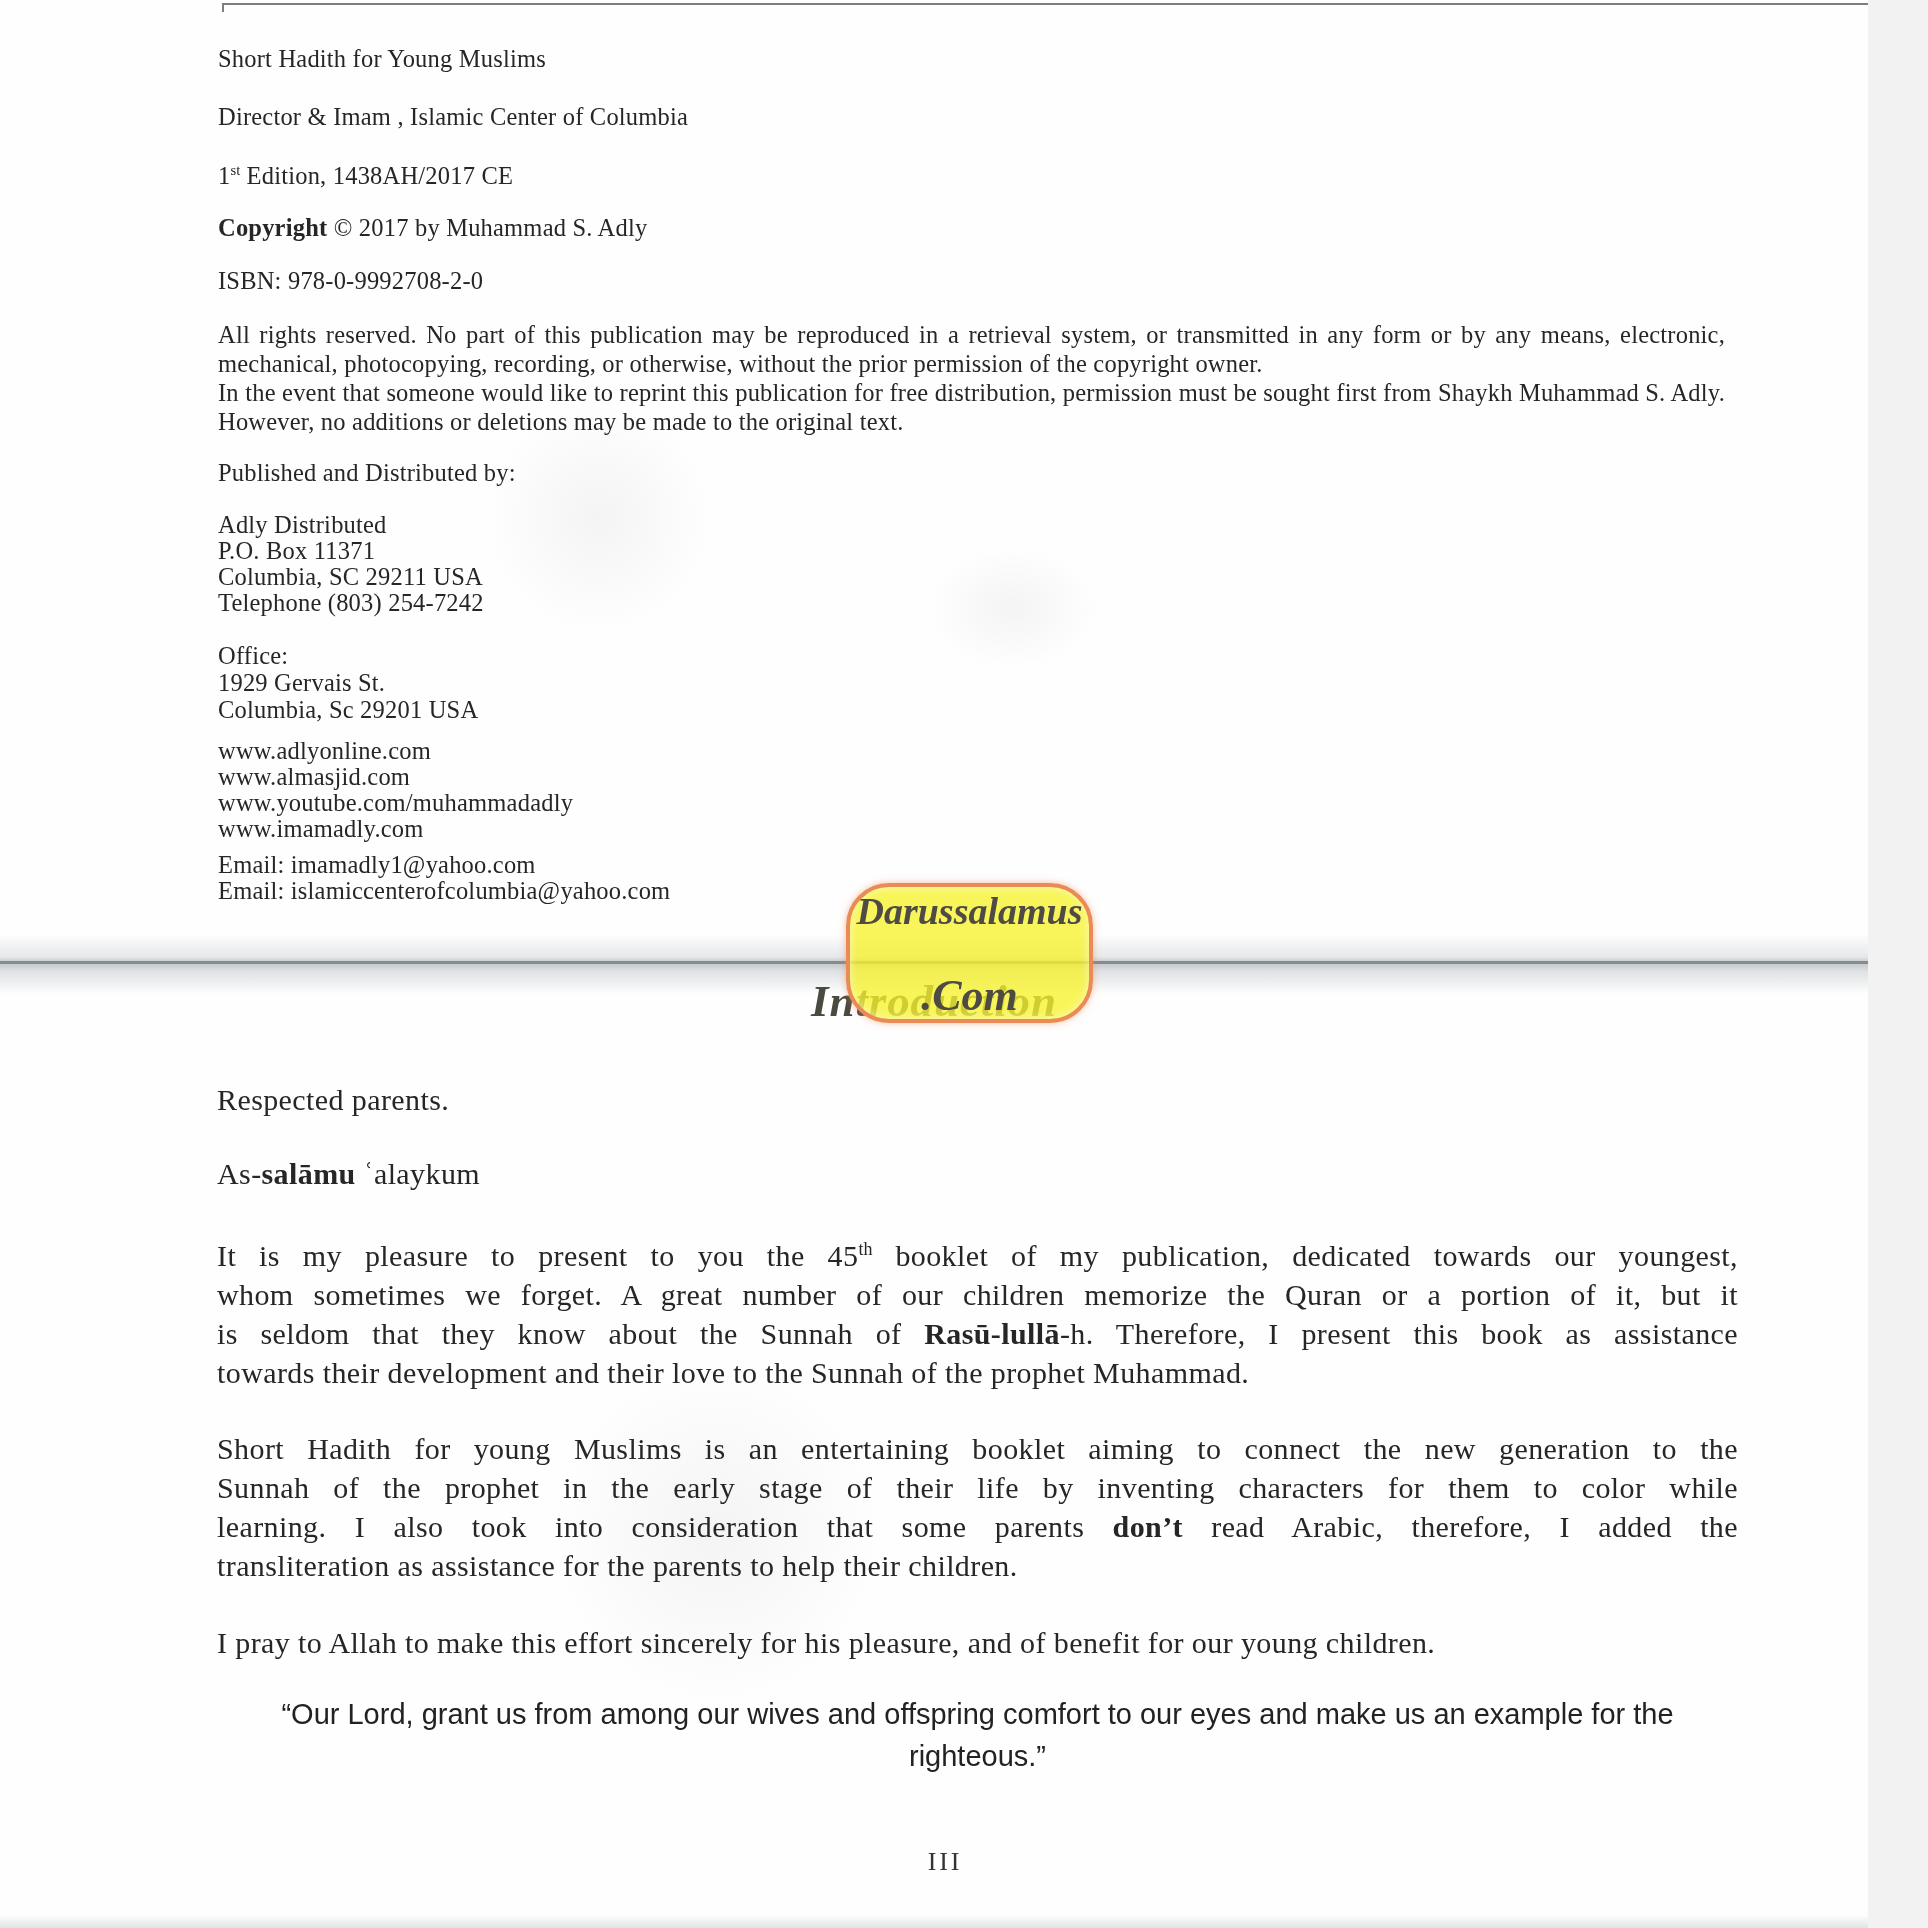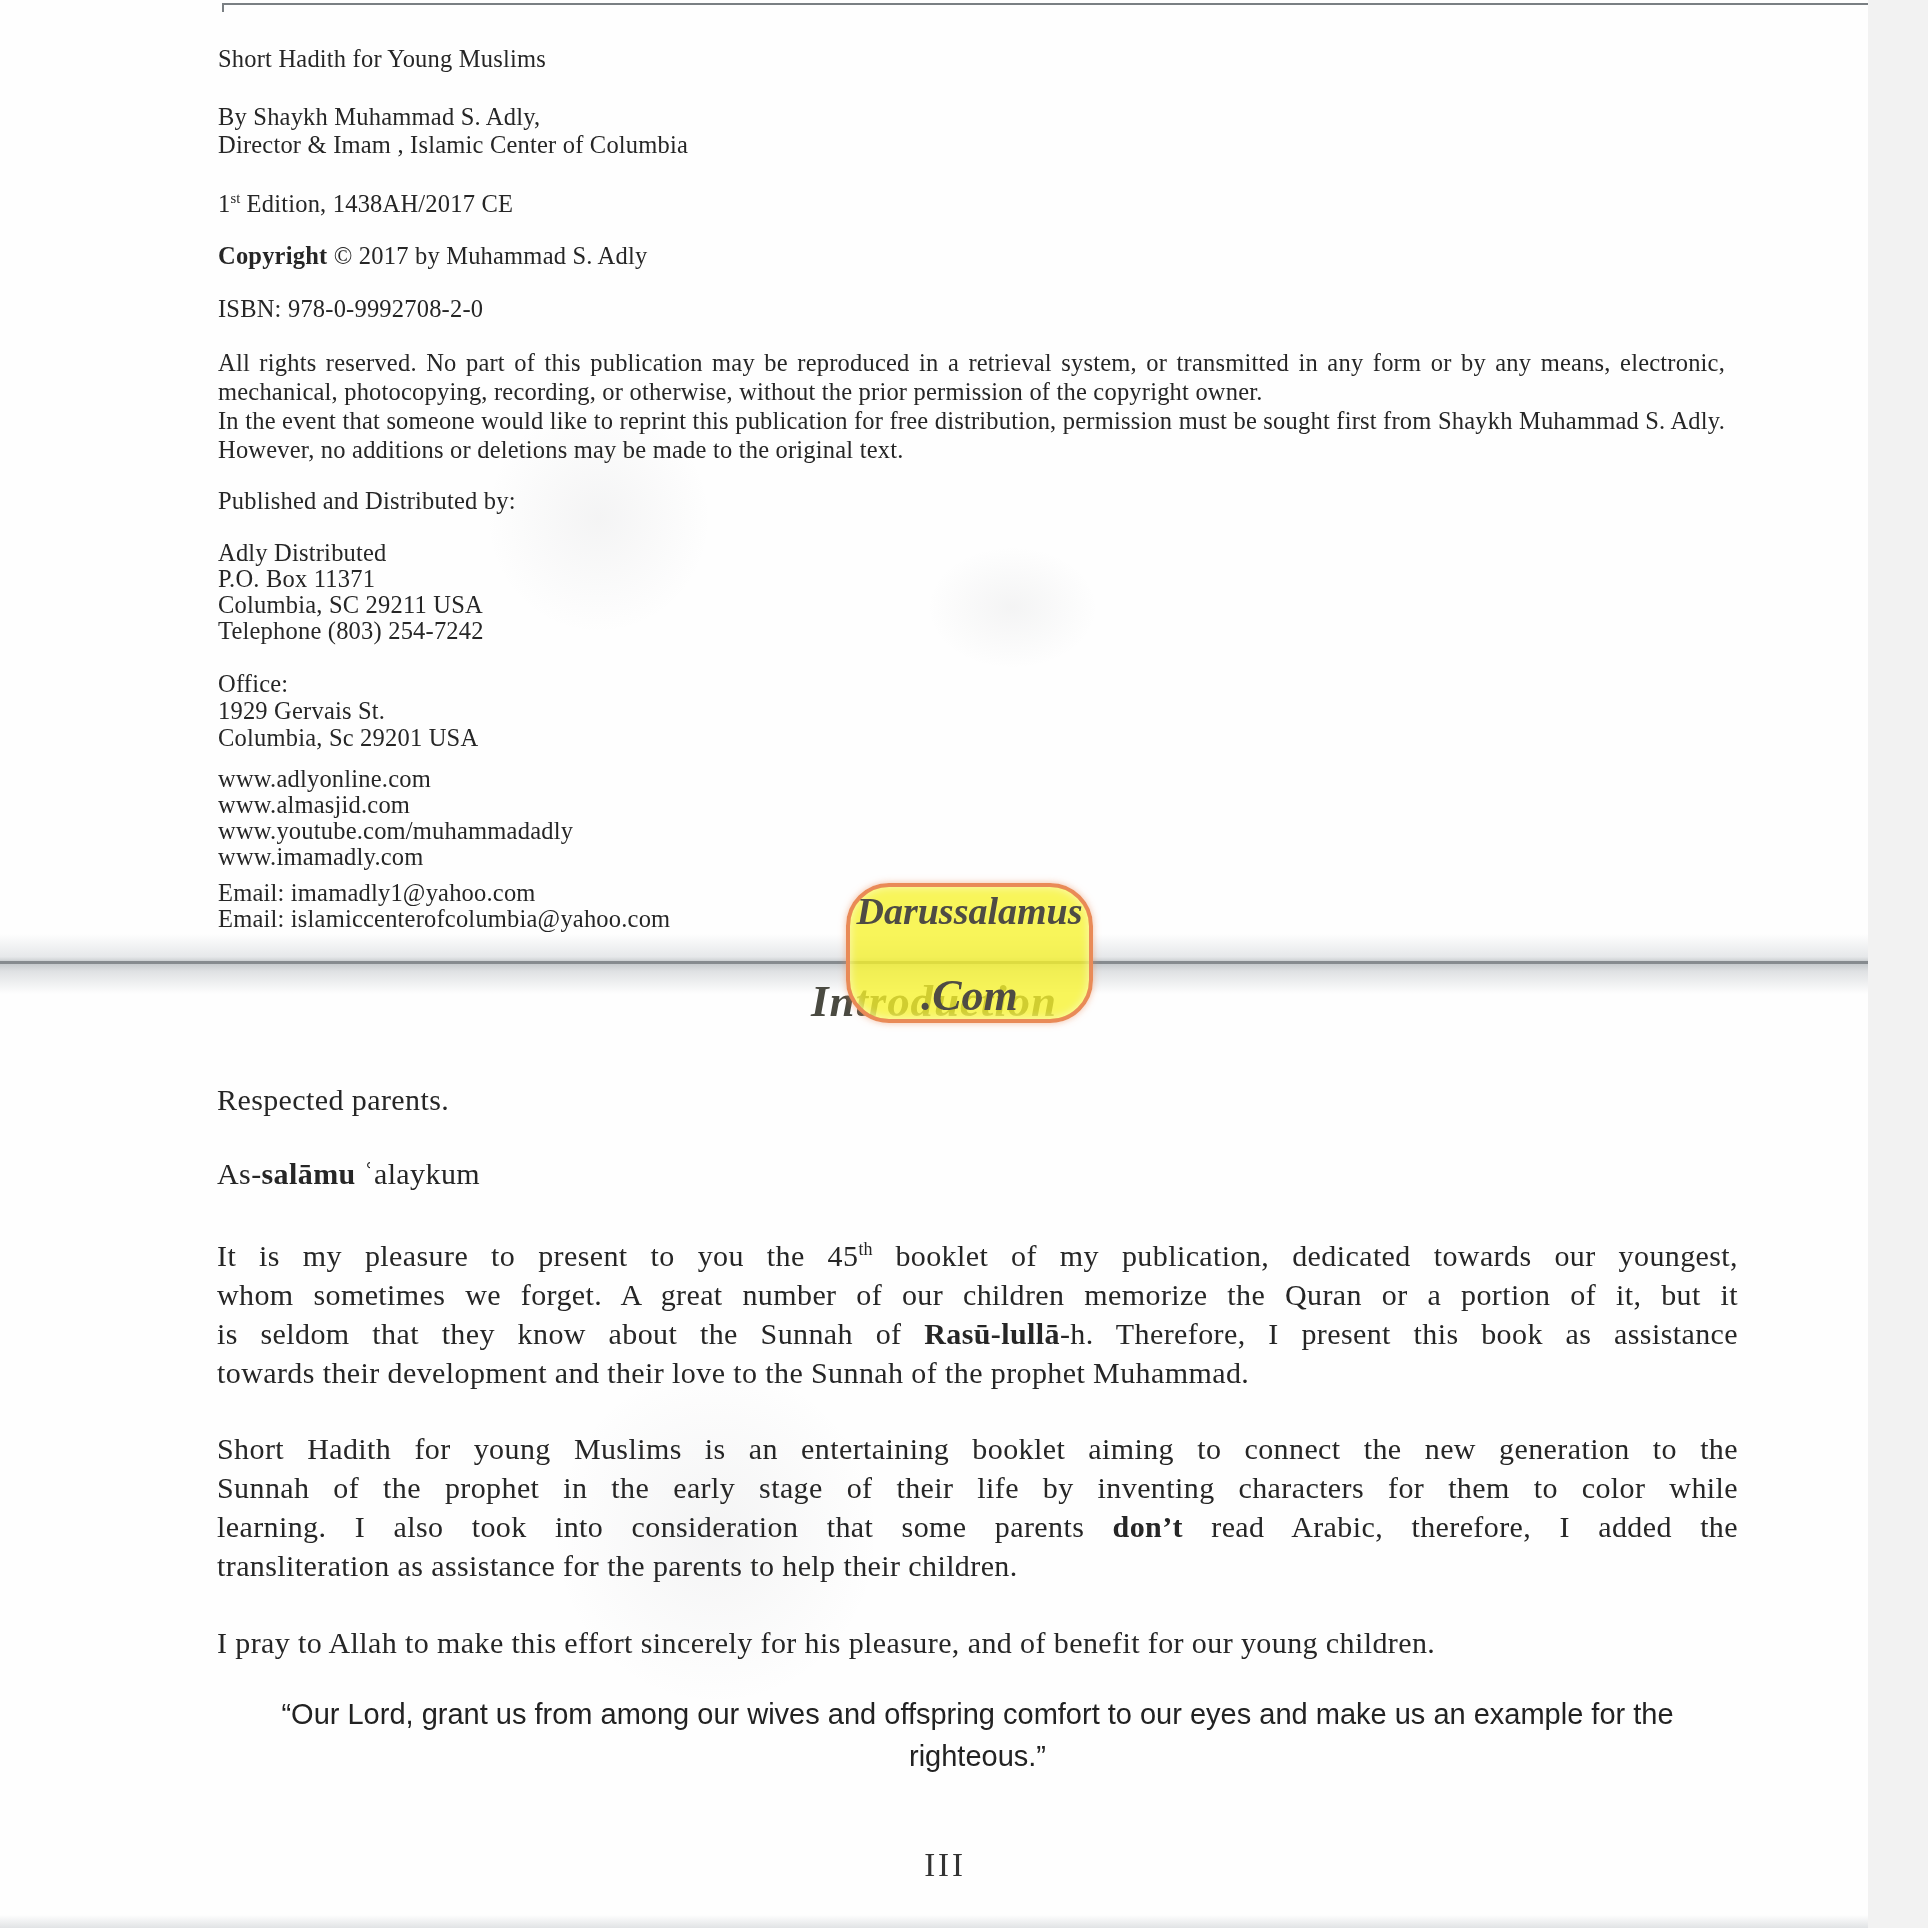--- a/index.html
+++ b/index.html
@@ -74,39 +74,38 @@
   .bb-salam    { margin:0 0 37px 0; }
   .bb-para1    { margin:0 0 37px 0; }
   .bb-para2    { margin:0 0 38px 0; }
   .bb-para3    { margin:0 0 31px 0; }
   .bb-quote {
     margin:0; font-family:"Liberation Sans","DejaVu Sans",sans-serif;
     font-size:29px; line-height:42px; letter-spacing:0; text-align:center; color:#222;
   }
   .page-number {
     position:absolute; left:0; right:0; top:1847px; text-align:center;
-    font-size:33px; letter-spacing:2.8px; color:#333;margin-left:22px;
+    font-size:26px; letter-spacing:2.8px; color:#333;margin-left:22px;
   }
 </style>
 </head>
 <body>
 
 <div class="page">
 
   <div class="top-edge-line"></div>
   <div class="top-edge-notch"></div>
   <div class="ghost ghost-a"></div>
   <div class="ghost ghost-b"></div>
   <div class="ghost ghost-c"></div>
 
   <div class="top-block">
     <div class="tb-title">Short Hadith for Young Muslims</div>
 
     <div class="tb-byline">
-      <div>By Shaykh Muhammad S. Adly,</div>
       <div>Director &amp; Imam , Islamic Center of Columbia</div>
     </div>
 
     <div class="tb-edition"><span>1</span><sup>st</sup><span> Edition, 1438AH/2017 CE</span></div>
 
     <div class="tb-copy"><b>Copyright</b><span> © 2017 by Muhammad S. Adly</span></div>
 
     <div class="tb-isbn">ISBN: 978-0-9992708-2-0</div>
 
     <div class="tb-rights">

